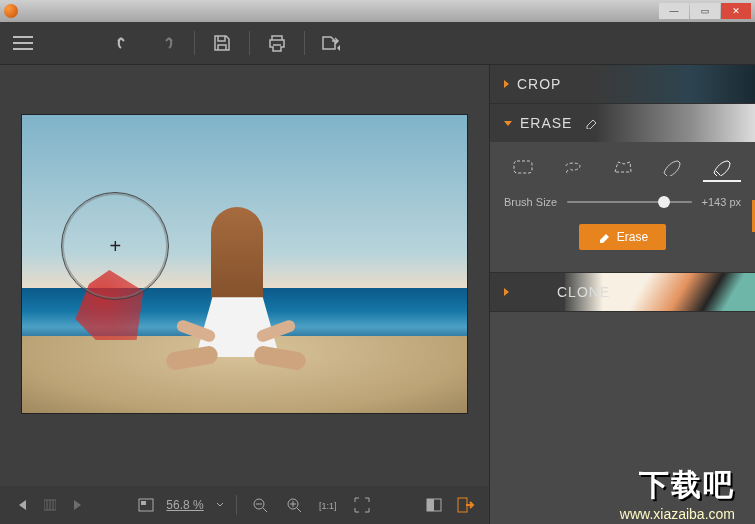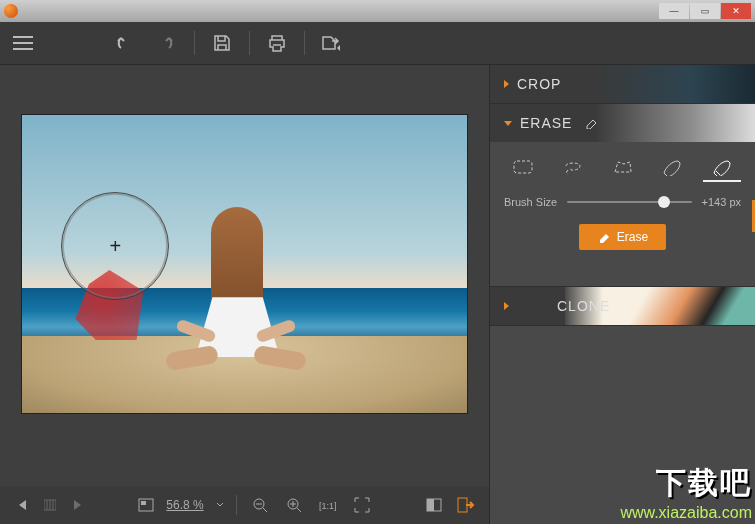--- a/index.html
+++ b/index.html
@@ -42,35 +42,35 @@
   .bottom-bar .sep { width: 1px; height: 20px; background: #555; }
   .bottom-bar .pct { font-size: 12px; }
   .right-panel { width: 280px; background: #494949; display: flex; flex-direction: column; border-left: 1px solid #2a2a2a; }
   .accordion { border-bottom: 1px solid #2f2f2f; }
   .acc-header { height: 38px; display: flex; align-items: center; padding: 0 14px; gap: 8px; color: #ddd; font-size: 14px; letter-spacing: 1px; cursor: pointer; position: relative; }
   .acc-header .chev { width: 0; height: 0; border-left: 4px solid transparent; border-right: 4px solid transparent; }
   .acc-header .chev.right { border-left: 5px solid #e88a2c; border-right: none; border-top: 4px solid transparent; border-bottom: 4px solid transparent; }
   .acc-header .chev.down { border-top: 5px solid #e88a2c; }
   .acc-thumb { position: absolute; right: 0; top: 0; height: 100%; width: 160px; background: linear-gradient(to left, #777, rgba(73,73,73,0)); }
   .acc-header .title-txt { position: relative; z-index: 2; }
-  .acc-body { padding: 12px 14px 36px; }
+  .acc-body { padding: 12px 14px 22px; }
   .tool-row { display: flex; justify-content: space-between; margin-bottom: 14px; }
   .tool-item { width: 38px; height: 28px; display: flex; align-items: center; justify-content: center; position: relative; color: #ccc; cursor: pointer; border-bottom: 2px solid transparent; }
   .tool-item.active { color: #fff; border-bottom: 2px solid #f0f0f0; }
   .slider-row { display: flex; align-items: center; gap: 10px; color: #bbb; font-size: 11px; margin-bottom: 16px; }
   .slider { flex: 1; height: 2px; background: #888; position: relative; border-radius: 2px; }
   .slider .thumb { position: absolute; top: 50%; width: 12px; height: 12px; background: #eee; border-radius: 50%; transform: translate(-50%,-50%); }
   .erase-btn-wrap { display: flex; justify-content: center; }
   .erase-btn { background: #e8841e; color: #fff; font-size: 12px; padding: 6px 18px; border: none; border-radius: 2px; cursor: pointer; display: flex; align-items: center; gap: 6px; }
   .clone-header { position: relative; overflow: hidden; gap: 48px; }
   .clone-thumb { position: absolute; right: 0; top: 0; height: 100%; width: 190px; background: linear-gradient(to right,#494949 0%, rgba(73,73,73,0) 20%), linear-gradient(120deg,#f8f1e3 40%,#e4935f 60%,#242424 75%,#6db6a8 85%); }
   .orange-edge { position: absolute; right: 0; top: 200px; width: 3px; height: 32px; background: #e8841e; cursor: pointer; }
-  .watermark { position: absolute; right: 3px; bottom: 2px; color: #fff; text-align: right; pointer-events: none; }
+  .watermark { position: absolute; right: 20px; bottom: 2px; color: #fff; text-align: right; pointer-events: none; }
   .watermark .big { font-size: 30px; font-weight: 900; letter-spacing: 2px; font-family: "SimHei","Microsoft YaHei",sans-serif; text-shadow: 2px 2px 0 #000; }
-  .watermark .small { font-size: 16px; color: #bef264; }
+  .watermark .small { font-size: 14px; color: #fef9c3; }
   svg { display: block; }
 </style>
 </head>
 <body>
 
 <div class="window">
 
   <div class="titlebar">
     <div class="appicon"></div>
     <div class="winbtns">

